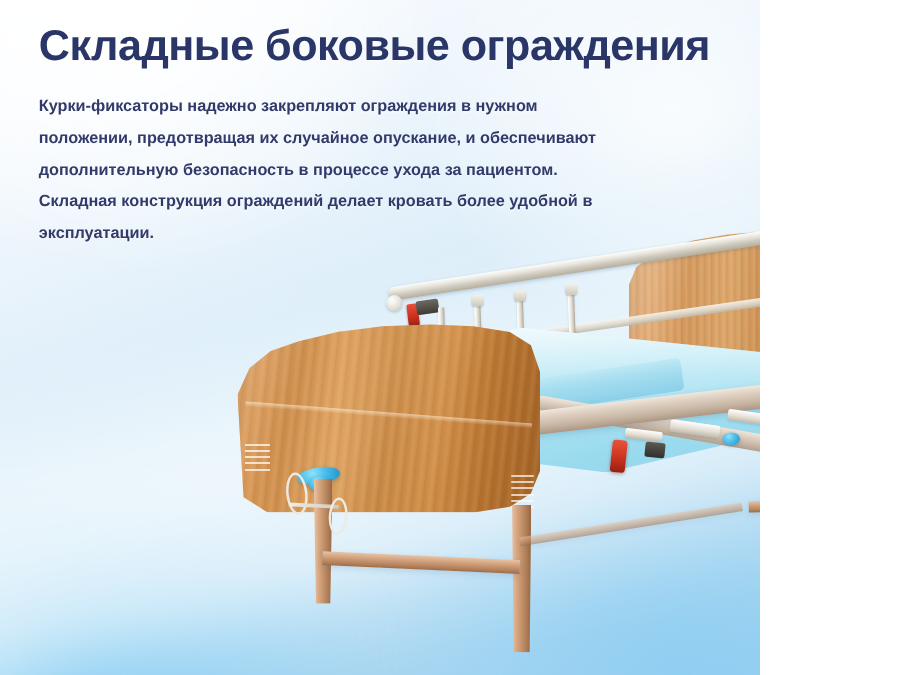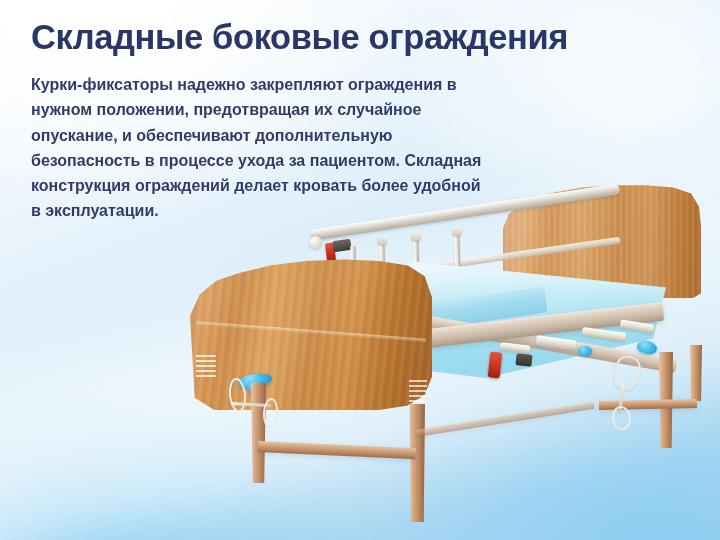--- a/index.html
+++ b/index.html
@@ -2,21 +2,21 @@
 <html><head>
 <meta charset="utf-8">
 <style>
   html, body {
     margin: 0;
     padding: 0;
     background: #ffffff;
   }
   #stage {
     position: relative;
-    width: 720px;
+    width: 608px;
     height: 540px;
     overflow: hidden;
     font-family: "Liberation Sans", sans-serif;
     background: #eaf4fb;
   }
 
   
   .bg-base {
     position: absolute;
     inset: 0;
@@ -328,21 +328,21 @@
     line-height: 1.08;
     color: #2b3668;
     text-shadow: 0 1px 1px rgba(255,255,255,0.75);
     white-space: nowrap;
   }
   .body-copy {
     position: absolute;
     left: 31px;
     top: 72px;
     width: 452px;
-    font-size: 16px;
+    font-size: 13px;
     font-weight: bold;
     line-height: 25.3px;
     color: #313a6a;
     text-shadow: 0 1px 1px rgba(255,255,255,0.6);
   }
 
   
   .watermark {
     position: absolute;
     left: 621px;

